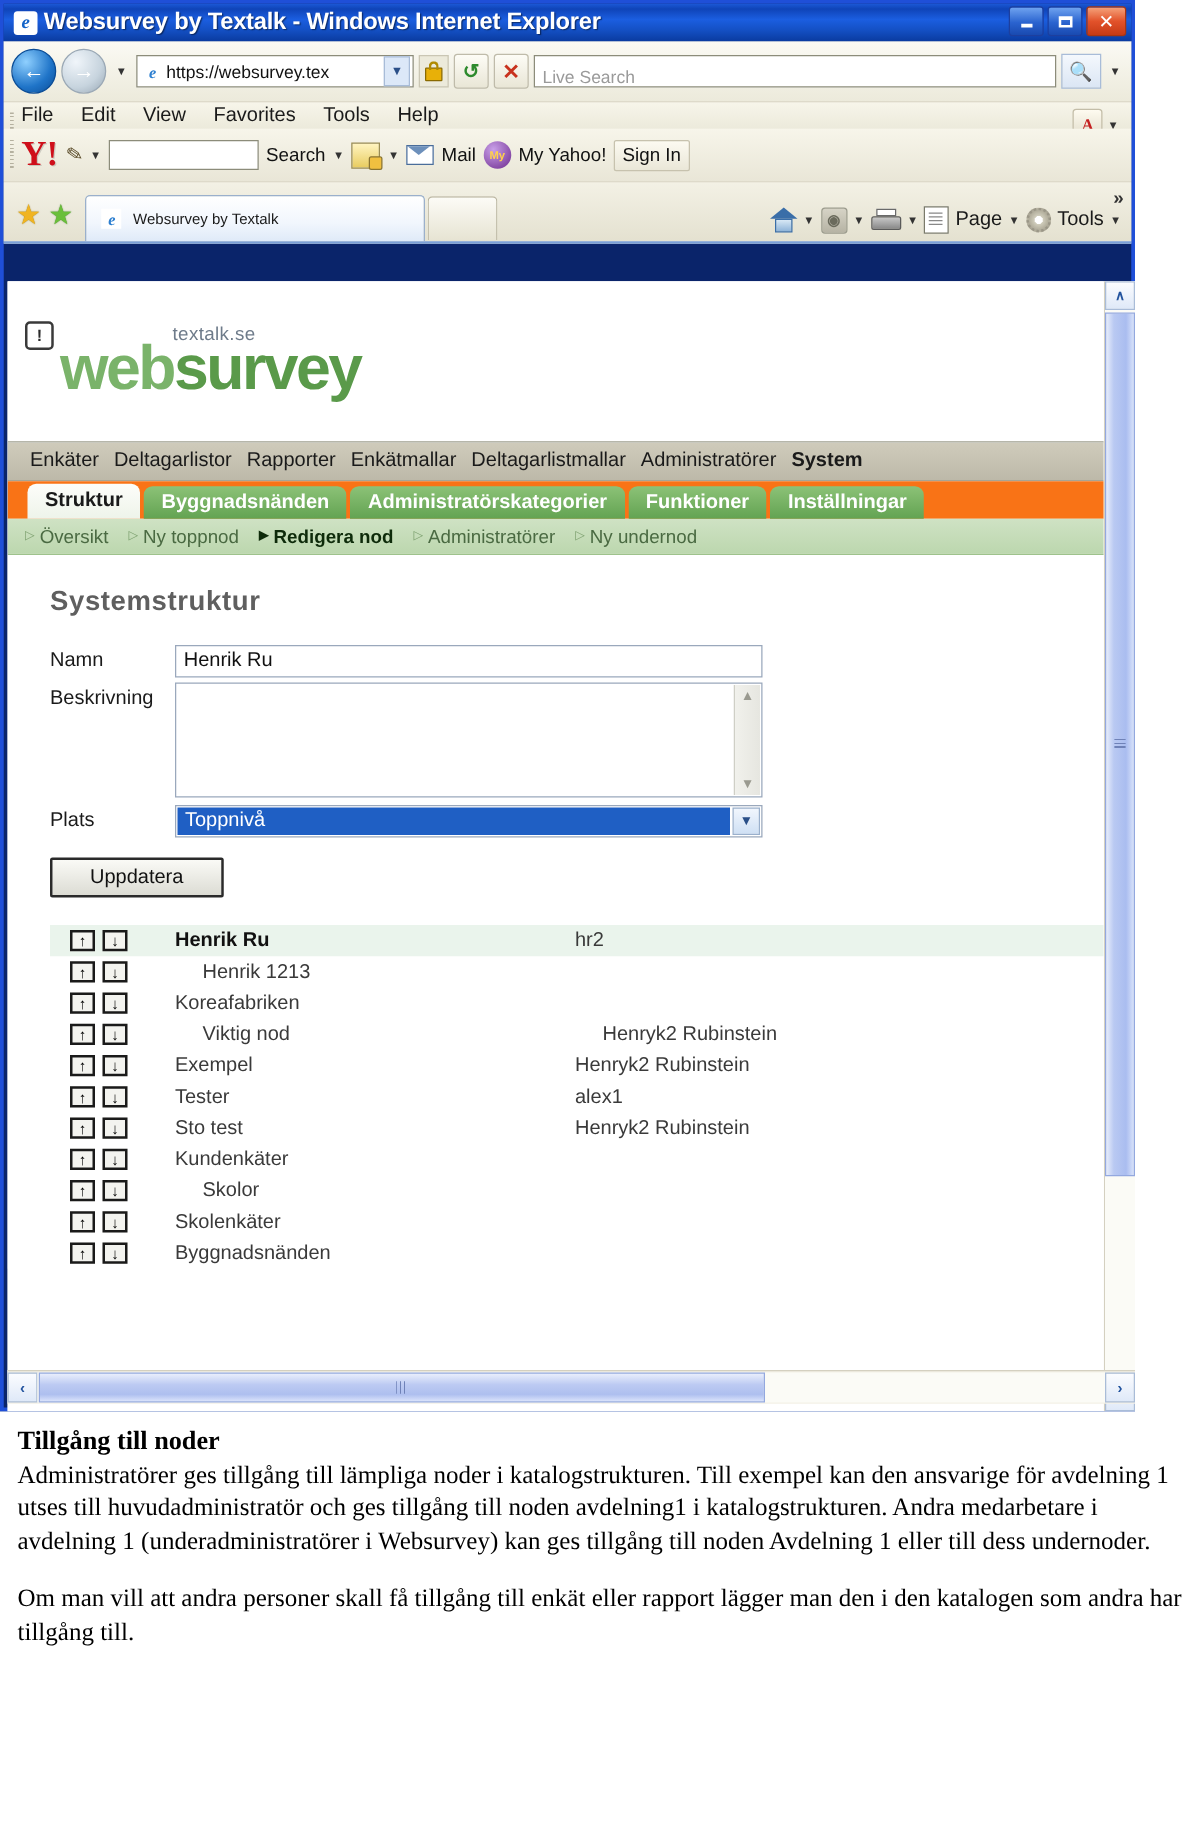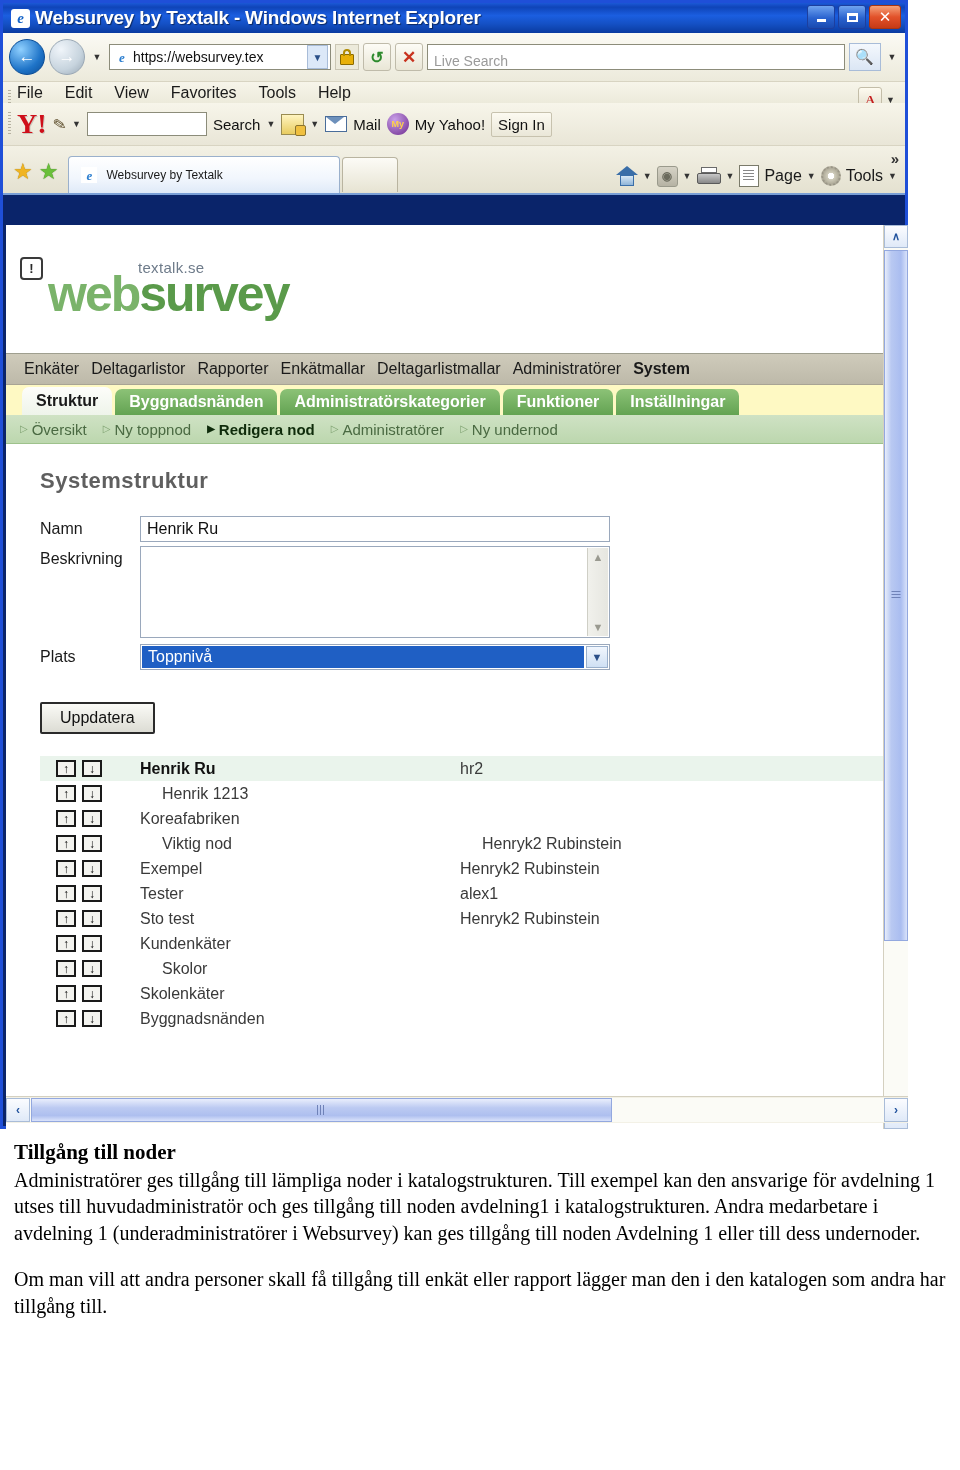--- a/index.html
+++ b/index.html
@@ -217,21 +217,21 @@
   .mainnav{
     height:30px;background:linear-gradient(to bottom,#cfcbbb,#bdb9a9);
     display:flex;align-items:center;padding-left:18px;gap:12px;
     border-bottom:1px solid #a8a494;
   }
   .mainnav .item{font-size:16px;color:#1a1a1a;white-space:nowrap;}
   .mainnav .item.active{font-weight:bold;}
 
   
   .tabstrip{
-    height:30px;background:#fef9c3;display:flex;align-items:flex-end;padding-left:16px;gap:3px;
+    height:30px;background:#f97316;display:flex;align-items:flex-end;padding-left:16px;gap:3px;
   }
   .gtab{
     height:26px;padding:0 14px;display:flex;align-items:center;
     background:linear-gradient(to bottom,#8cc277,#63a352);
     border-radius:7px 7px 0 0;color:#ffffff;font-size:16px;font-weight:bold;white-space:nowrap;
   }
   .gtab.active{
     background:linear-gradient(to bottom,#fdfdfa,#eef4ea);
     color:#1a1a1a;height:28px;
   }
@@ -274,21 +274,21 @@
     flex:1;height:22px;background:#1f5fc4;color:#ffffff;font-size:16px;
     display:flex;align-items:center;padding-left:6px;box-sizing:border-box;margin:1px;
   }
   .fsel .arrow{
     width:22px;height:22px;flex:0 0 auto;margin:1px;
     background:linear-gradient(to bottom,#f1f6fd,#cfe0f4);
     border:1px solid #9ab0cc;box-sizing:border-box;
     display:flex;align-items:center;justify-content:center;color:#2a4f88;font-size:11px;font-weight:bold;
   }
   .btn-upd{
-    margin:28px 0 0 0;padding:5px 18px;font-size:16px;color:#111;
+    margin:12px 0 0 0;padding:5px 30px;font-size:16px;color:#111;
     background:linear-gradient(to bottom,#fafaf6,#dcdcd4);
     border:2px solid #2a2a2a;border-radius:2px;display:inline-block;
   }
 
   
   .tree{margin-top:22px;}
   .trow{display:flex;align-items:center;height:25px;}
   .trow.hl{background:#eaf4ec;}
   .tbtns{width:100px;flex:0 0 auto;display:flex;gap:6px;padding-left:16px;box-sizing:border-box;}
   .tbtn{

